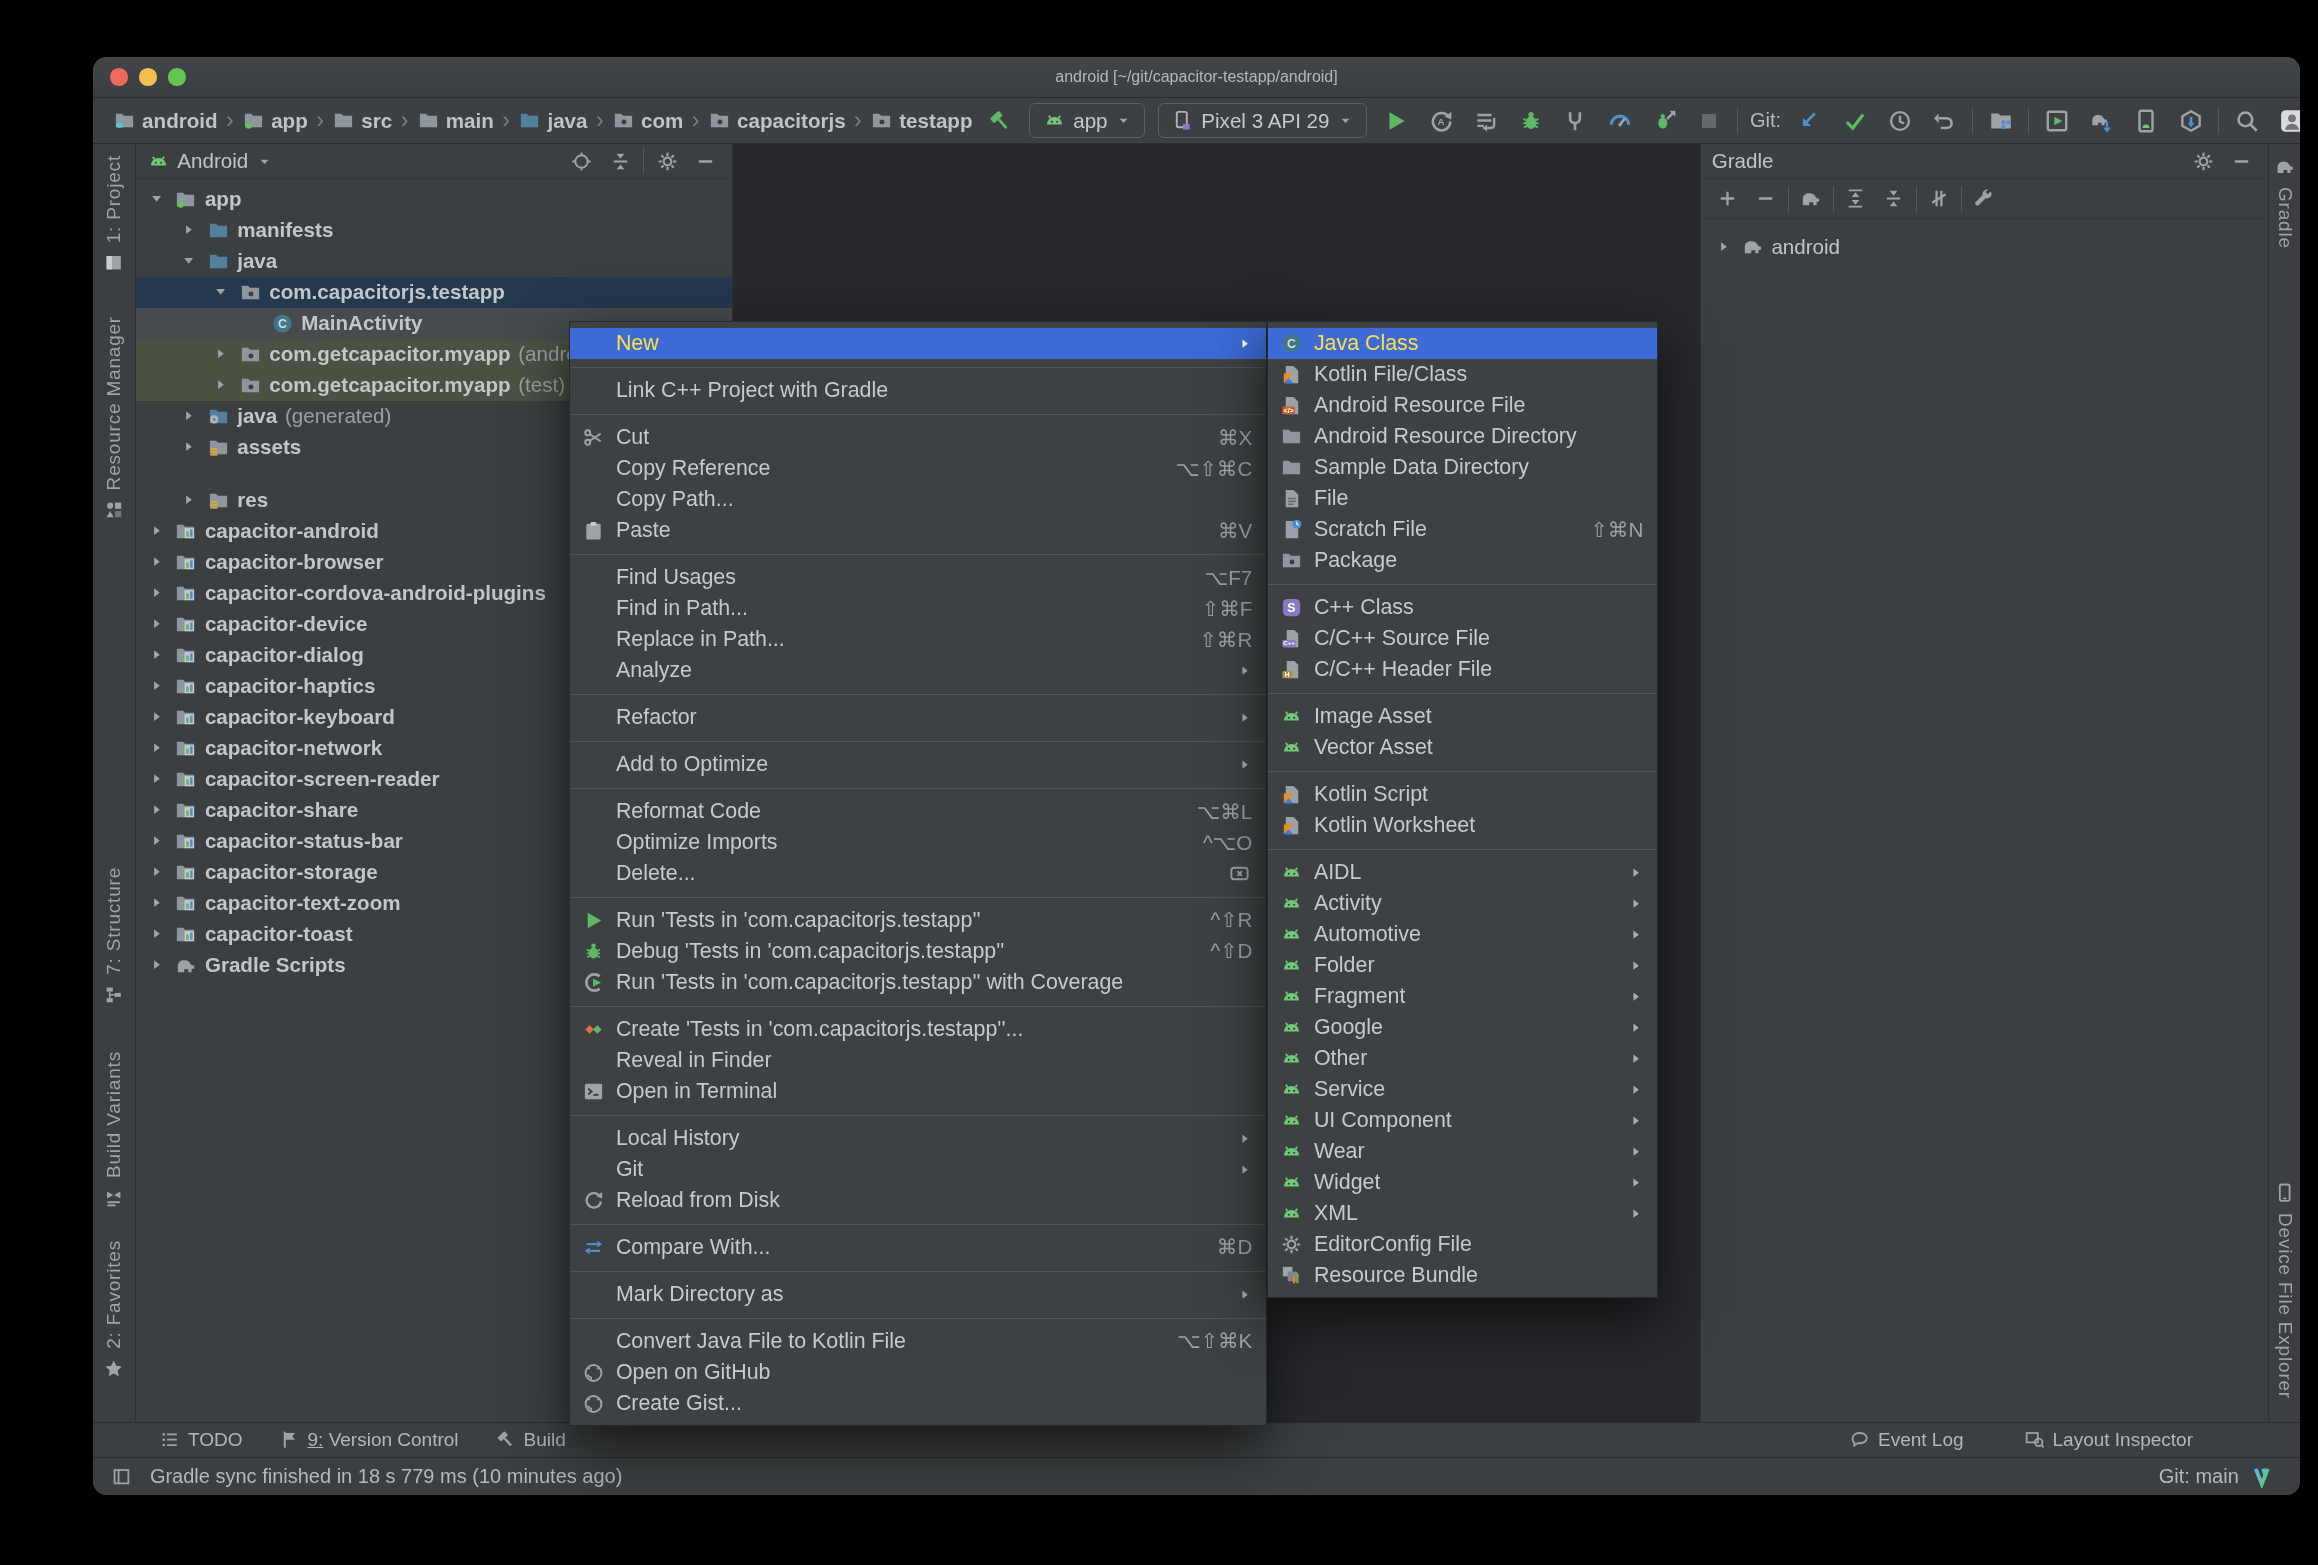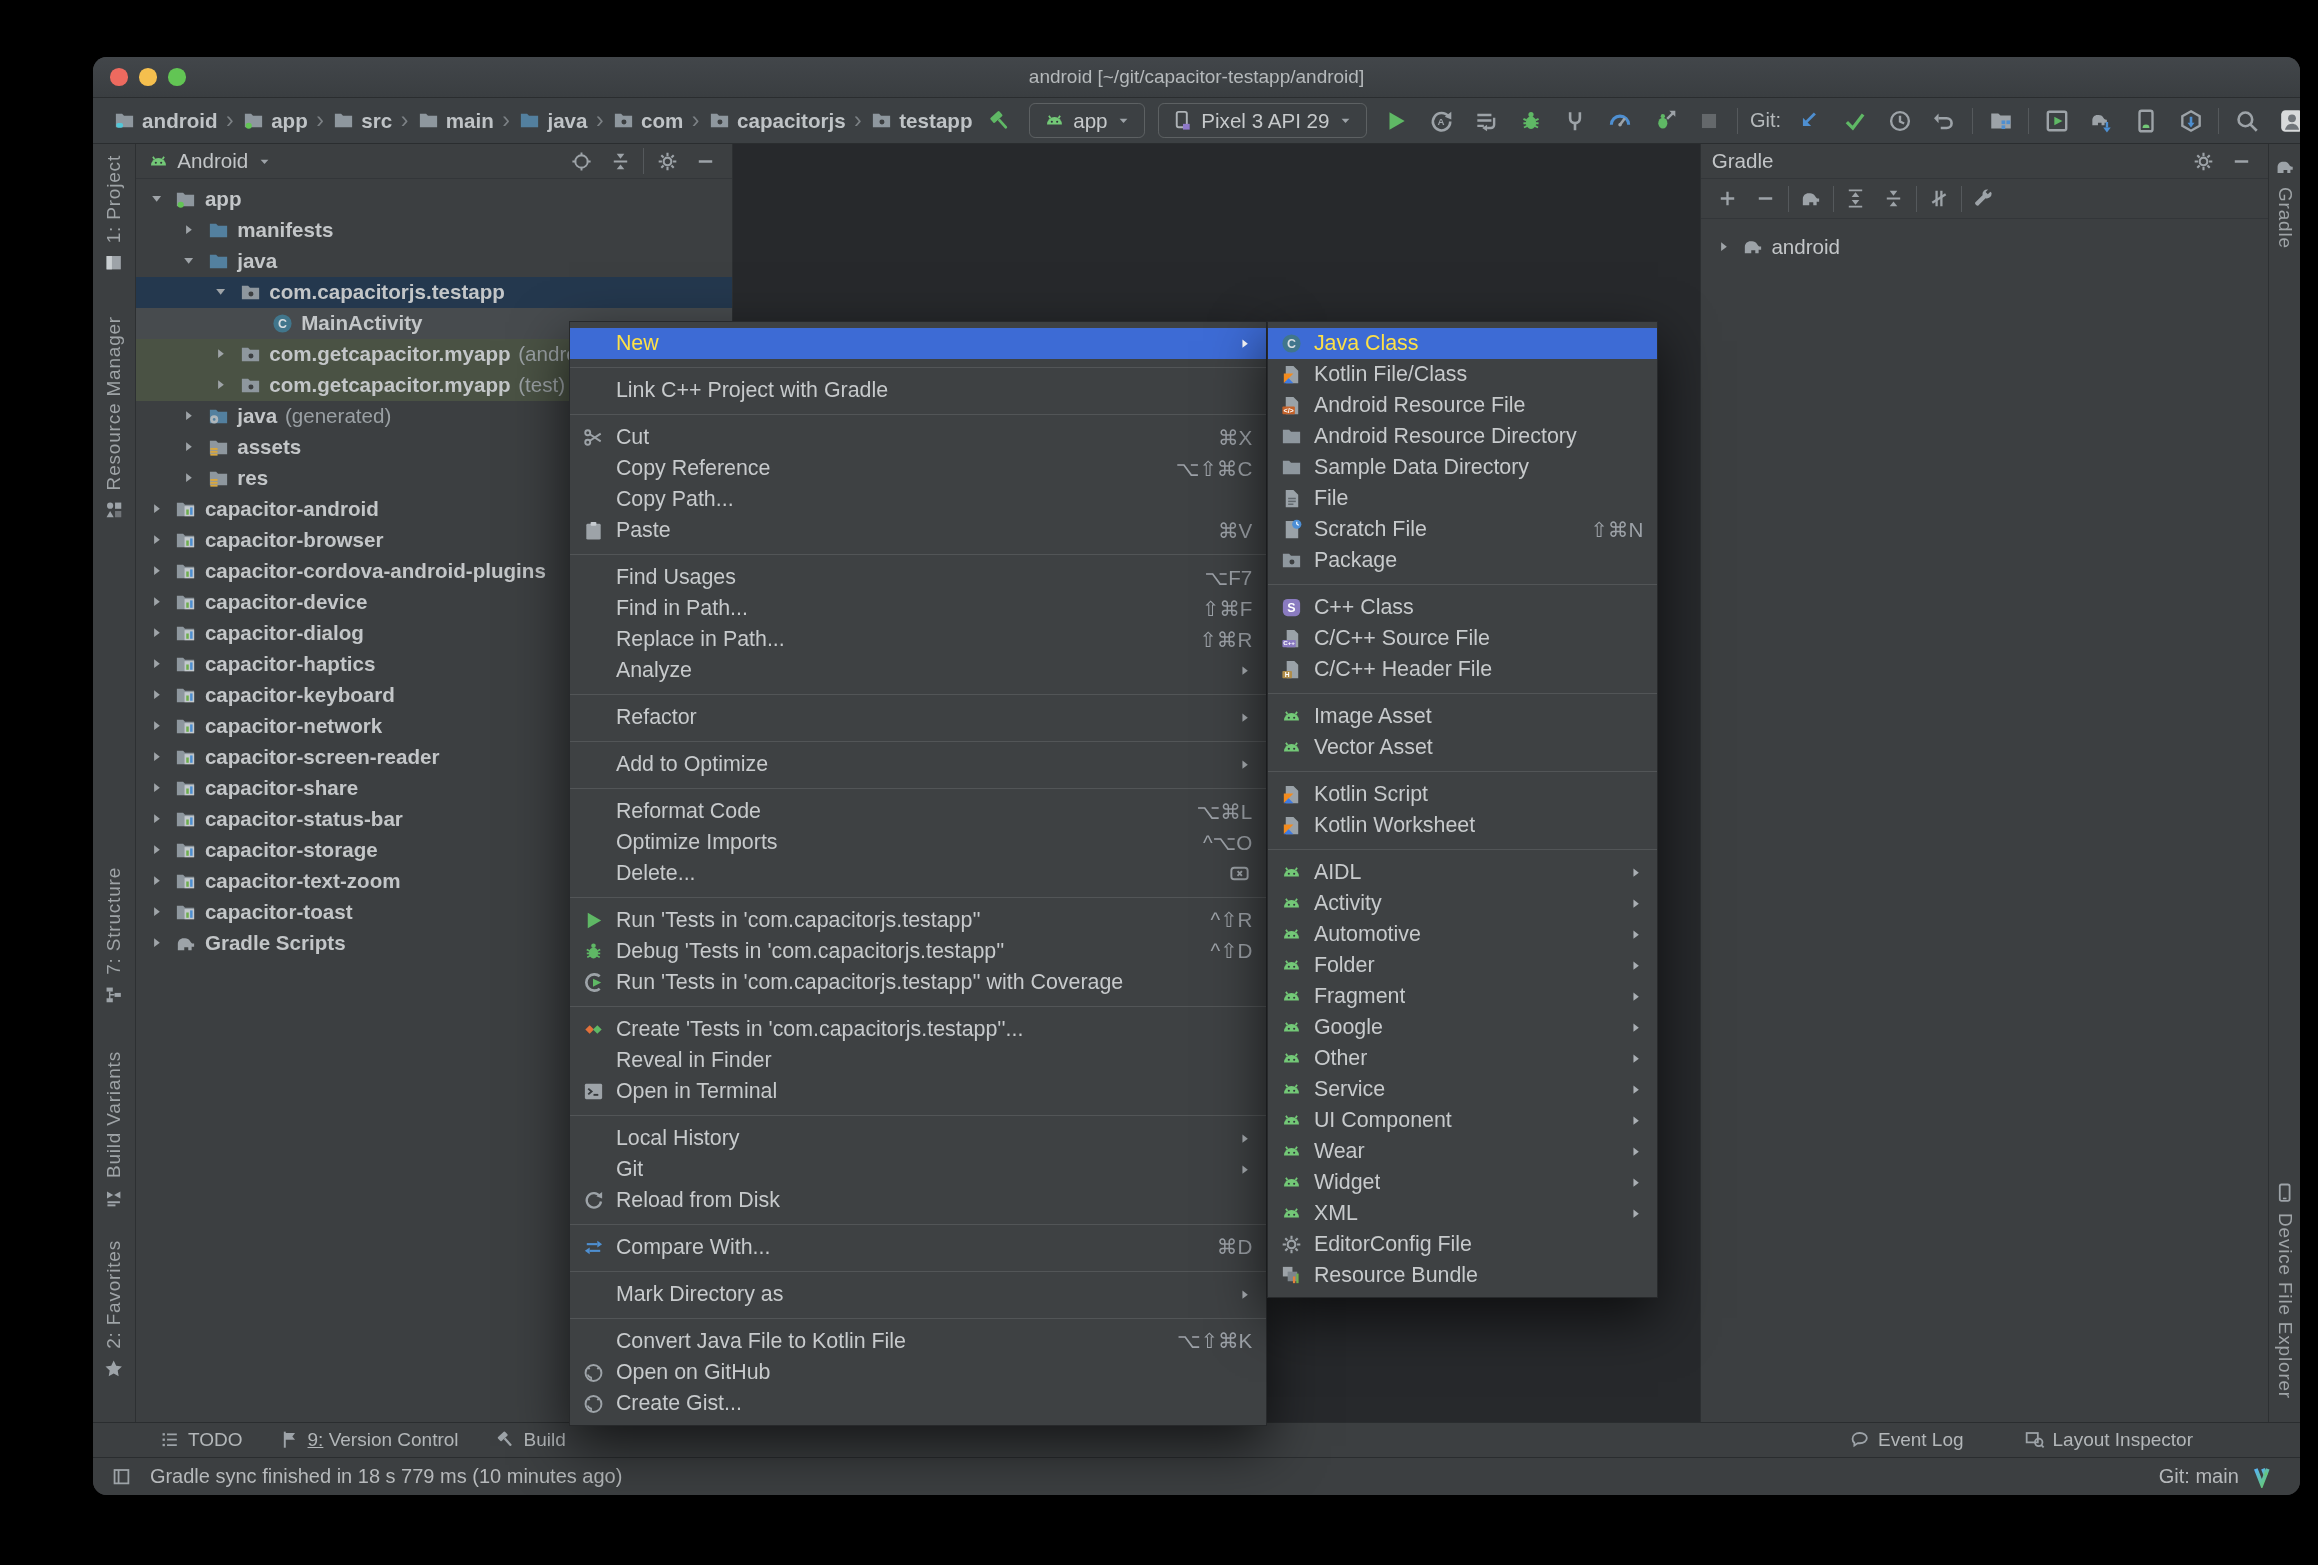--- a/index.html
+++ b/index.html
@@ -8,21 +8,21 @@
          font-family:"Liberation Sans",sans-serif;-webkit-font-smoothing:antialiased}
   .window{position:absolute;left:93px;top:57px;width:2207px;height:1438px;border-radius:13.7px;
           overflow:hidden;background:#3c3f41;box-shadow:0 38px 107px rgba(0,0,0,.9);
           display:flex;flex-direction:column}
   
   .titlebar{flex:0 0 41px;background:linear-gradient(#42464a,#3a3e41);border-bottom:0.8px solid #2a2d2f;
             position:relative;display:flex;align-items:center}
   .traffic{display:flex;gap:11.5px;margin-left:17px;z-index:2}
   .tl{width:17.6px;height:17.6px;border-radius:50%}
   .tl.r{background:#ed6a5f}.tl.y{background:#f5bf4e}.tl.g{background:#62c554}
-  .wtitle{position:absolute;left:229px;right:229px;text-align:center;font-size:19px;color:#b5b9bb;white-space:nowrap}
+  .wtitle{position:absolute;left:229px;right:229px;text-align:center;font-size:16px;color:#b5b9bb;white-space:nowrap}
   
   .toolbar{flex:0 0 46px;display:flex;align-items:center;background:#3c4043;border-bottom:0.8px solid #2a2d2f;
            padding:0 20px;gap:10.7px}
   .crumbs{display:flex;align-items:center;gap:6.1px;white-space:nowrap}
   .crumb{display:flex;align-items:center;gap:6.1px;font-size:20.6px;font-weight:bold;color:#bfc3c6}
   .csep{color:#7c8185;font-size:23px;margin:0 2.3px;font-weight:normal}
   .tb-right{margin-left:auto;display:flex;align-items:center;gap:12.2px}
   .combo{display:flex;align-items:center;gap:7.6px;border:0.8px solid #5d6163;border-radius:6.1px;height:35px;
          padding:0 12.2px;font-size:20.6px;color:#c6c9cb;white-space:nowrap}
   .tbtn{width:34px;height:34px;display:flex;align-items:center;justify-content:center;border-radius:4.6px}
@@ -655,21 +655,21 @@
                   <path d="M3 5h6.5l2 2H21v12H3z" fill="#8e979e"></path>
                   <g fill="#d8a73f">
                     <rect x="3.5" y="12.5" width="7.5" height="2"></rect>
                     <rect x="3.5" y="15.5" width="7.5" height="2"></rect>
                     <rect x="3.5" y="18.5" width="7.5" height="2"></rect>
                   </g>
                 </svg>
               </span>
               <span>assets</span>
             </div>
-            <div class="trow" style="padding-left: 43px;">
+            <div class="trow" style="padding-left: 43px; margin-top: 22px;">
               <span class="arr icn">
                 <svg xmlns="http://www.w3.org/2000/svg" viewBox="0 0 24 24">
                   <polygon points="8,5 17,12 8,19" fill="#9fa4a8"></polygon>
                 </svg>
               </span>
               <span class="icn i30">
                 <svg xmlns="http://www.w3.org/2000/svg" viewBox="0 0 24 24">
                   <path d="M3 5h6.5l2 2H21v12H3z" fill="#8e979e"></path>
                   <g fill="#d8a73f">
                     <rect x="3.5" y="12.5" width="7.5" height="2"></rect>

